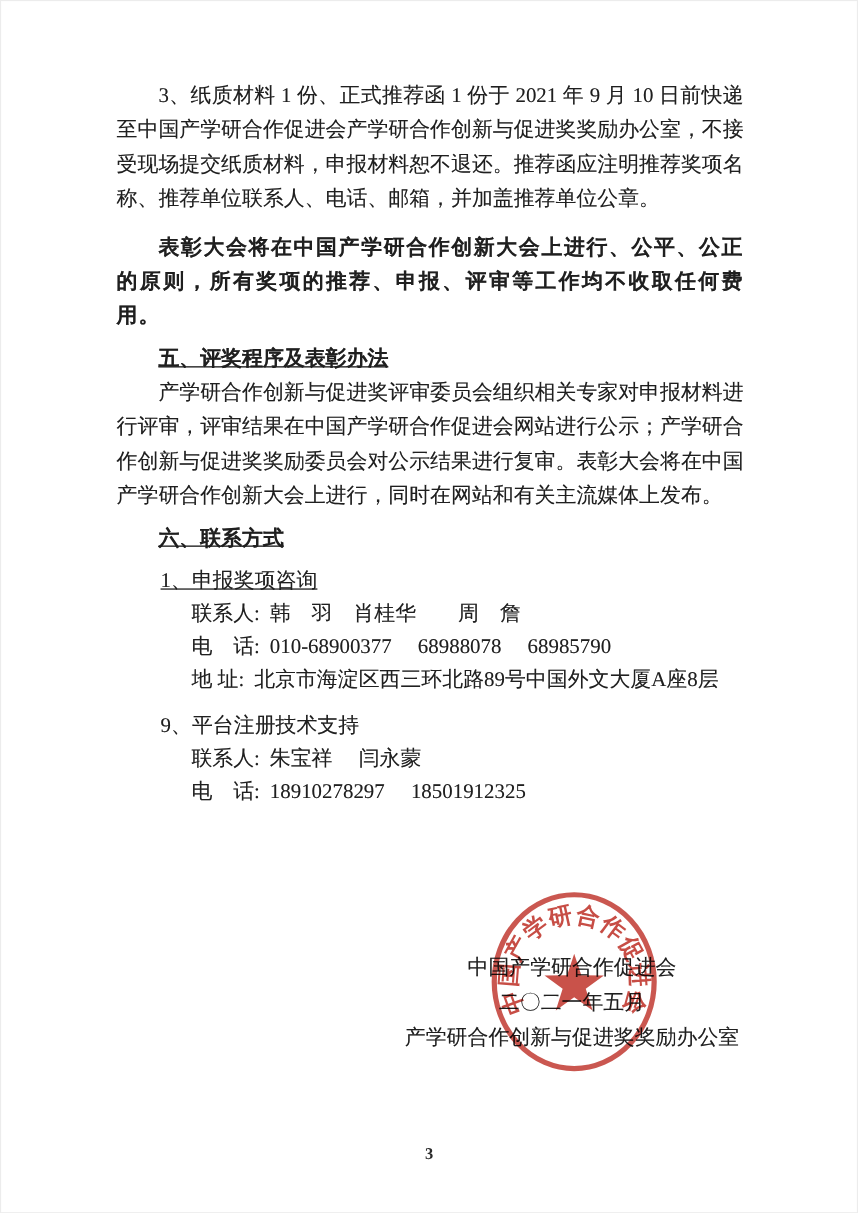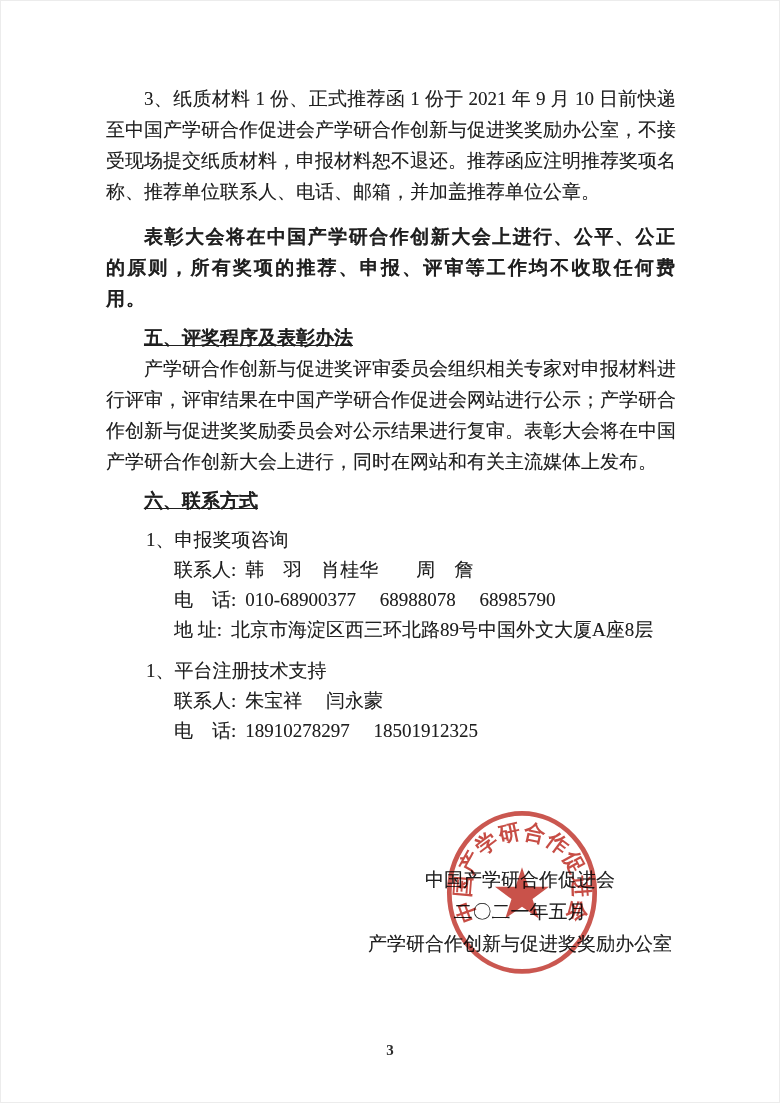--- a/index.html
+++ b/index.html
@@ -10,21 +10,21 @@
     background: #ffffff;
     outline: 1px solid #ececec;
     outline-offset: -1px;
     overflow: hidden;
     font-family: "Liberation Serif", "DejaVu Serif", serif;
     color: var(--text-color, #1f1f1f);
   }
   .content {
     position: absolute;
     left: 106px;
-    top: 83px;
+    top: 72px;
     width: 570px;
     font-size: 19px;
     line-height: 31px;
     text-align: justify;
     text-shadow: 0 0 0.4px rgba(0,0,0,0.35);
   }
   .para { margin: 0; text-indent: 2em; }
   .para-bold {
     margin: 14px 0 0 0;
     text-indent: 2em;
@@ -34,21 +34,21 @@
   }
   .section-heading {
     margin: 8px 0 0 0;
     text-indent: 2em;
     font-size: 19px;
     font-weight: bold;
     line-height: 31px;
     text-shadow: 0 0 0.6px rgba(0,0,0,0.5);
     text-decoration: underline;
   }
-  .sub-title { margin: 8px 0 0 40px; line-height: 31px; }
+  .sub-title { margin: 8px 0 0 40px; line-height: 31px; text-decoration: underline; }
   .sub-title-2 { margin: 10px 0 0 40px; line-height: 31px; }
   .contact-rows { margin: 0 0 0 68px; }
   .contact-row { line-height: 30px; white-space: nowrap; }
   .contact-label { margin-right: 9px; }
   .signature {
     position: absolute;
     left: 310px;
     top: 864px;
     width: 420px;
     text-align: center;
@@ -104,21 +104,21 @@
         <span class="contact-label">联系人:</span><span>韩　羽　肖桂华　　周　詹</span>
       </div>
       <div class="contact-row">
         <span class="contact-label">电　话:</span><span>010-68900377　 68988078　 68985790</span>
       </div>
       <div class="contact-row">
         <span class="contact-label">地 址:</span><span>北京市海淀区西三环北路89号中国外文大厦A座8层</span>
       </div>
     </div>
 
-    <p class="sub-title-2">1、平台注册技术支持</p>
+    <p class="sub-title-2">9、平台注册技术支持</p>
 
     <div class="contact-rows">
       <div class="contact-row">
         <span class="contact-label">联系人:</span><span>朱宝祥　 闫永蒙</span>
       </div>
       <div class="contact-row">
         <span class="contact-label">电　话:</span><span>18910278297　 18501912325</span>
       </div>
     </div>
 

